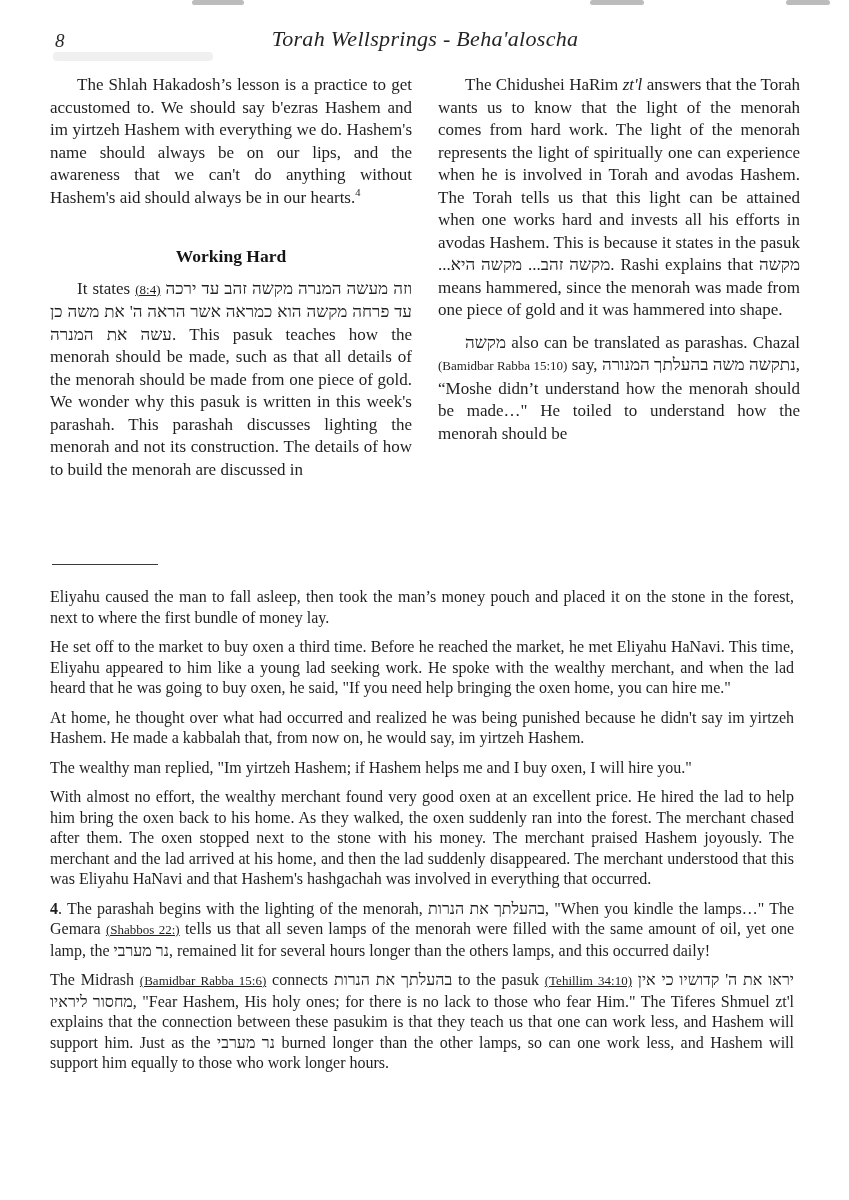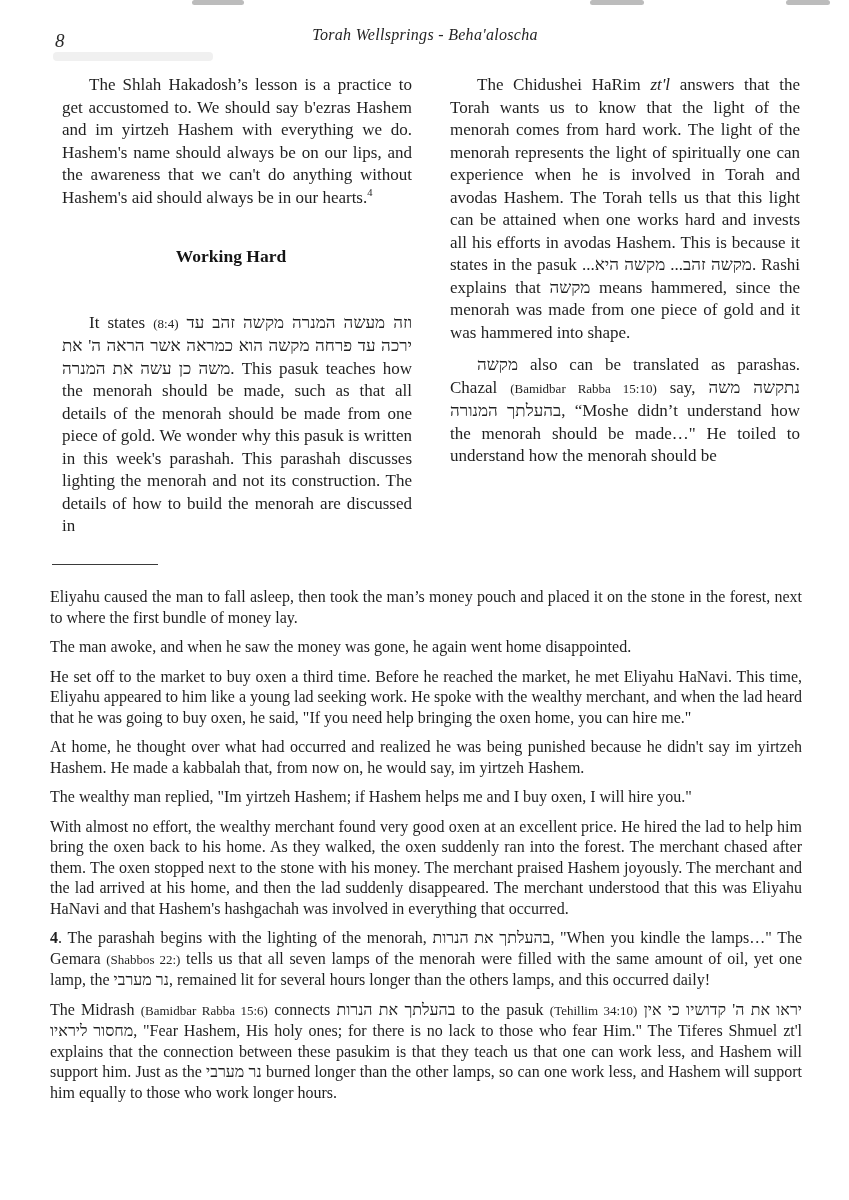--- a/index.html
+++ b/index.html
@@ -18,50 +18,50 @@
   .a3{left:786px;top:0;width:44px;height:5px;opacity:.45;}
   .a4{left:53px;top:52px;width:160px;height:9px;opacity:.10;border-radius:4px;}
 
   .header{position:absolute;top:26px;left:50px;width:750px;height:34px;}
   .page-number{
     position:absolute;left:5px;top:4px;
     font-style:italic;font-size:19px;color:#2a2a2a;
   }
   .page-title{
     position:absolute;left:0;right:0;top:0;text-align:center;
-    font-style:italic;font-size:16px;letter-spacing:.3px;color:#242424;
+    font-style:italic;font-size:22px;letter-spacing:.3px;color:#242424;
   }
 
   .columns{
     position:absolute;top:74px;left:50px;width:750px;
     display:flex;gap:26px;
   }
   .col{flex:1;min-width:0;text-align:justify;font-size:17px;line-height:22.5px;}
-  .col p{margin:0 0 10px 12px;text-indent:27px;}
+  .col p{margin:0 0 10px 0;text-indent:27px;}
   .col p.noindent{text-indent:0;}
   .col-heading{
     text-align:center;font-weight:bold;font-size:17.5px;
-    margin:36px 0 44px 0;color:#151515;
+    margin:36px 0 10px 0;color:#151515;
   }
 
   .he{unicode-bidi:isolate;}
-  .cite{font-size:13px;}
+  .cite{font-size:13px;text-decoration:underline;}
   .citei{font-size:13px;}
   .it{font-style:italic;}
   sup{font-size:10.5px;line-height:0;}
 
   .fn-divider{
     position:absolute;top:564px;left:52px;width:106px;
     border-top:1.7px solid #3a3a3a;
   }
   .footnotes{
     position:absolute;top:587px;left:50px;width:752px;
     font-size:16px;line-height:20.5px;text-align:justify;
   }
-  .footnotes p{margin:0 0 9px 0;text-indent:0;}
+  .footnotes p{margin:0 8px 9px 0;text-indent:0;}
 </style>
 </head>
 <body>
 
 <div class="page">
 
   <div class="artifact a1"></div>
   <div class="artifact a2"></div>
   <div class="artifact a3"></div>
   <div class="artifact a4"></div>
@@ -80,21 +80,20 @@
     <div class="col">
         <p><span>The Chidushei HaRim </span><span class="it">zt'l</span><span> answers that the Torah wants us to know that the light of the menorah comes from hard work. The light of the menorah represents the light of spiritually one can experience when he is involved in Torah and avodas Hashem. The Torah tells us that this light can be attained when one works hard and invests all his efforts in avodas Hashem. This is because it states in the pasuk </span><span class="he" dir="rtl">מקשה זהב... מקשה היא...</span><span>. Rashi explains that </span><span class="he" dir="rtl">מקשה</span><span> means hammered, since the menorah was made from one piece of gold and it was hammered into shape.</span></p>
         <p><span class="he" dir="rtl">מקשה</span><span> also can be translated as parashas. Chazal </span><span class="citei">(Bamidbar Rabba 15:10)</span><span> say, </span><span class="he" dir="rtl">נתקשה משה בהעלתך המנורה</span><span>, “Moshe didn’t understand how the menorah should be made…" He toiled to understand how the menorah should be</span></p>
       </div>
   </div>
 
   <div class="fn-divider"></div>
 
   <div class="footnotes">
       <p class="noindent"><span>Eliyahu caused the man to fall asleep, then took the man’s money pouch and placed it on the stone in the forest, next to where the first bundle of money lay.</span></p>
-      <p class="noindent"><span>The man awoke, and when he saw the money was gone, he again went home disappointed.</span></p>
       <p class="noindent"><span>He set off to the market to buy oxen a third time. Before he reached the market, he met Eliyahu HaNavi. This time, Eliyahu appeared to him like a young lad seeking work. He spoke with the wealthy merchant, and when the lad heard that he was going to buy oxen, he said, "If you need help bringing the oxen home, you can hire me."</span></p>
       <p class="noindent"><span>At home, he thought over what had occurred and realized he was being punished because he didn't say im yirtzeh Hashem. He made a kabbalah that, from now on, he would say, im yirtzeh Hashem.</span></p>
       <p class="noindent"><span>The wealthy man replied, "Im yirtzeh Hashem; if Hashem helps me and I buy oxen, I will hire you."</span></p>
       <p class="noindent"><span>With almost no effort, the wealthy merchant found very good oxen at an excellent price. He hired the lad to help him bring the oxen back to his home. As they walked, the oxen suddenly ran into the forest. The merchant chased after them. The oxen stopped next to the stone with his money. The merchant praised Hashem joyously. The merchant and the lad arrived at his home, and then the lad suddenly disappeared. The merchant understood that this was Eliyahu HaNavi and that Hashem's hashgachah was involved in everything that occurred.</span></p>
       <p class="noindent"><b>4</b><span>. The parashah begins with the lighting of the menorah, </span><span class="he" dir="rtl">בהעלתך את הנרות</span><span>, "When you kindle the lamps…" The Gemara </span><span class="cite">(Shabbos 22:)</span><span> tells us that all seven lamps of the menorah were filled with the same amount of oil, yet one lamp, the </span><span class="he" dir="rtl">נר מערבי</span><span>, remained lit for several hours longer than the others lamps, and this occurred daily!</span></p>
       <p class="noindent"><span>The Midrash </span><span class="cite">(Bamidbar Rabba 15:6)</span><span> connects </span><span class="he" dir="rtl">בהעלתך את הנרות</span><span> to the pasuk </span><span class="cite">(Tehillim 34:10)</span><span> </span><span class="he" dir="rtl">יראו את ה' קדושיו כי אין מחסור ליראיו</span><span>, "Fear Hashem, His holy ones; for there is no lack to those who fear Him." The Tiferes Shmuel zt'l explains that the connection between these pasukim is that they teach us that one can work less, and Hashem will support him. Just as the </span><span class="he" dir="rtl">נר מערבי</span><span> burned longer than the other lamps, so can one work less, and Hashem will support him equally to those who work longer hours.</span></p>
     </div>
 
 </div>
 

